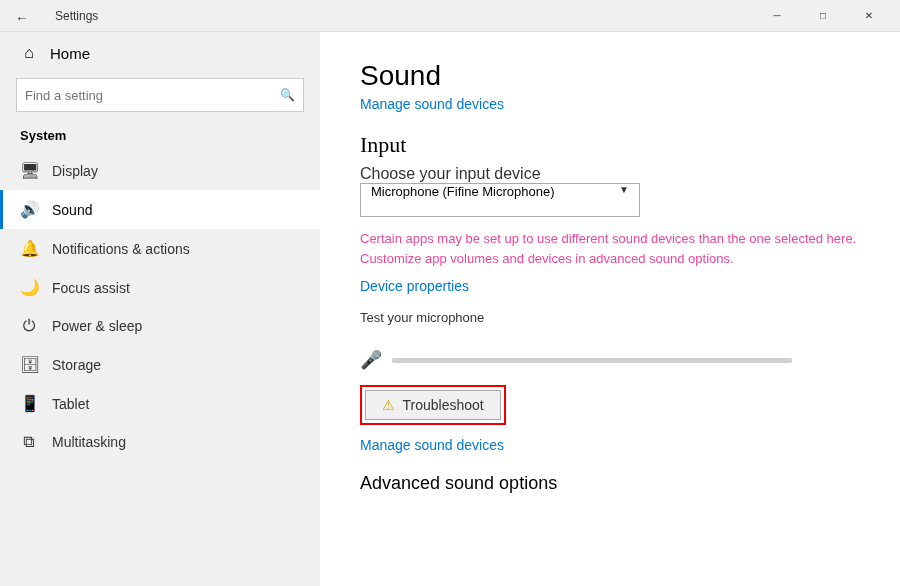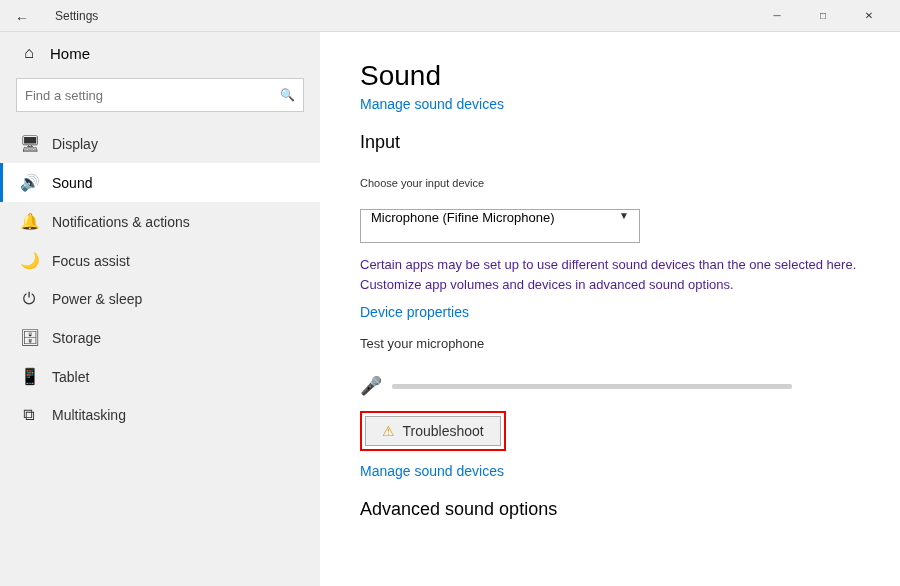--- a/index.html
+++ b/index.html
@@ -143,29 +143,30 @@
     }
     .content-link {
       color: #0078d4;
       font-size: 14px;
       cursor: pointer;
       text-decoration: none;
       display: block;
       margin-bottom: 20px;
     }
     .section-title {
-      font-size: 18px;
+      font-size: 22px;
       font-weight: 400;
       color: #000;
-      margin-bottom: 24px;
+      margin-bottom: 7px;
+      font-family: Liberation Serif, serif;
     }
     .label-text {
-      font-size: 11px;
-      color: #333;
-      margin-bottom: 20px;
+      font-size: 16px;
+      color: #333;
+      margin-bottom: 0;
     }
     .dropdown-container {
       display: flex;
       align-items: flex-start;
       border: 1px solid #aaa;
       background: #fff;
       width: 280px;
       height: 34px;
       padding: 0 10px;
       margin-bottom: 12px;
@@ -179,21 +180,21 @@
       background: transparent;
       cursor: pointer;
       appearance: none;
     }
     .dropdown-arrow {
       font-size: 10px;
       color: #333;
     }
     .info-text {
       font-size: 13px;
-      color: #4c1d95;
+      color: #ec4899;
       max-width: 540px;
       line-height: 1.5;
       margin-bottom: 10px;
     }
     .device-properties-link {
       color: #0078d4;
       font-size: 14px;
       cursor: pointer;
       text-decoration: none;
       display: block;
@@ -274,20 +275,21 @@
 
   <div class="sidebar">
     <div class="sidebar-home">
       <span class="sidebar-icon">⌂</span>
       <span>Home</span>
     </div>
     <div class="sidebar-search">
       <input type="text" placeholder="Find a setting" style="">
       <span class="sidebar-search-icon">🔍</span>
     </div>
+    <div class="sidebar-section-title">System</div>
 
     <div class="sidebar-item">
       <span class="sidebar-icon">🖥</span>
       <span class="sidebar-item-label">Display</span>
     </div>
     <div class="sidebar-item active">
       <span class="sidebar-icon">🔊</span>
       <span class="sidebar-item-label">Sound</span>
     </div>
     <div class="sidebar-item">

